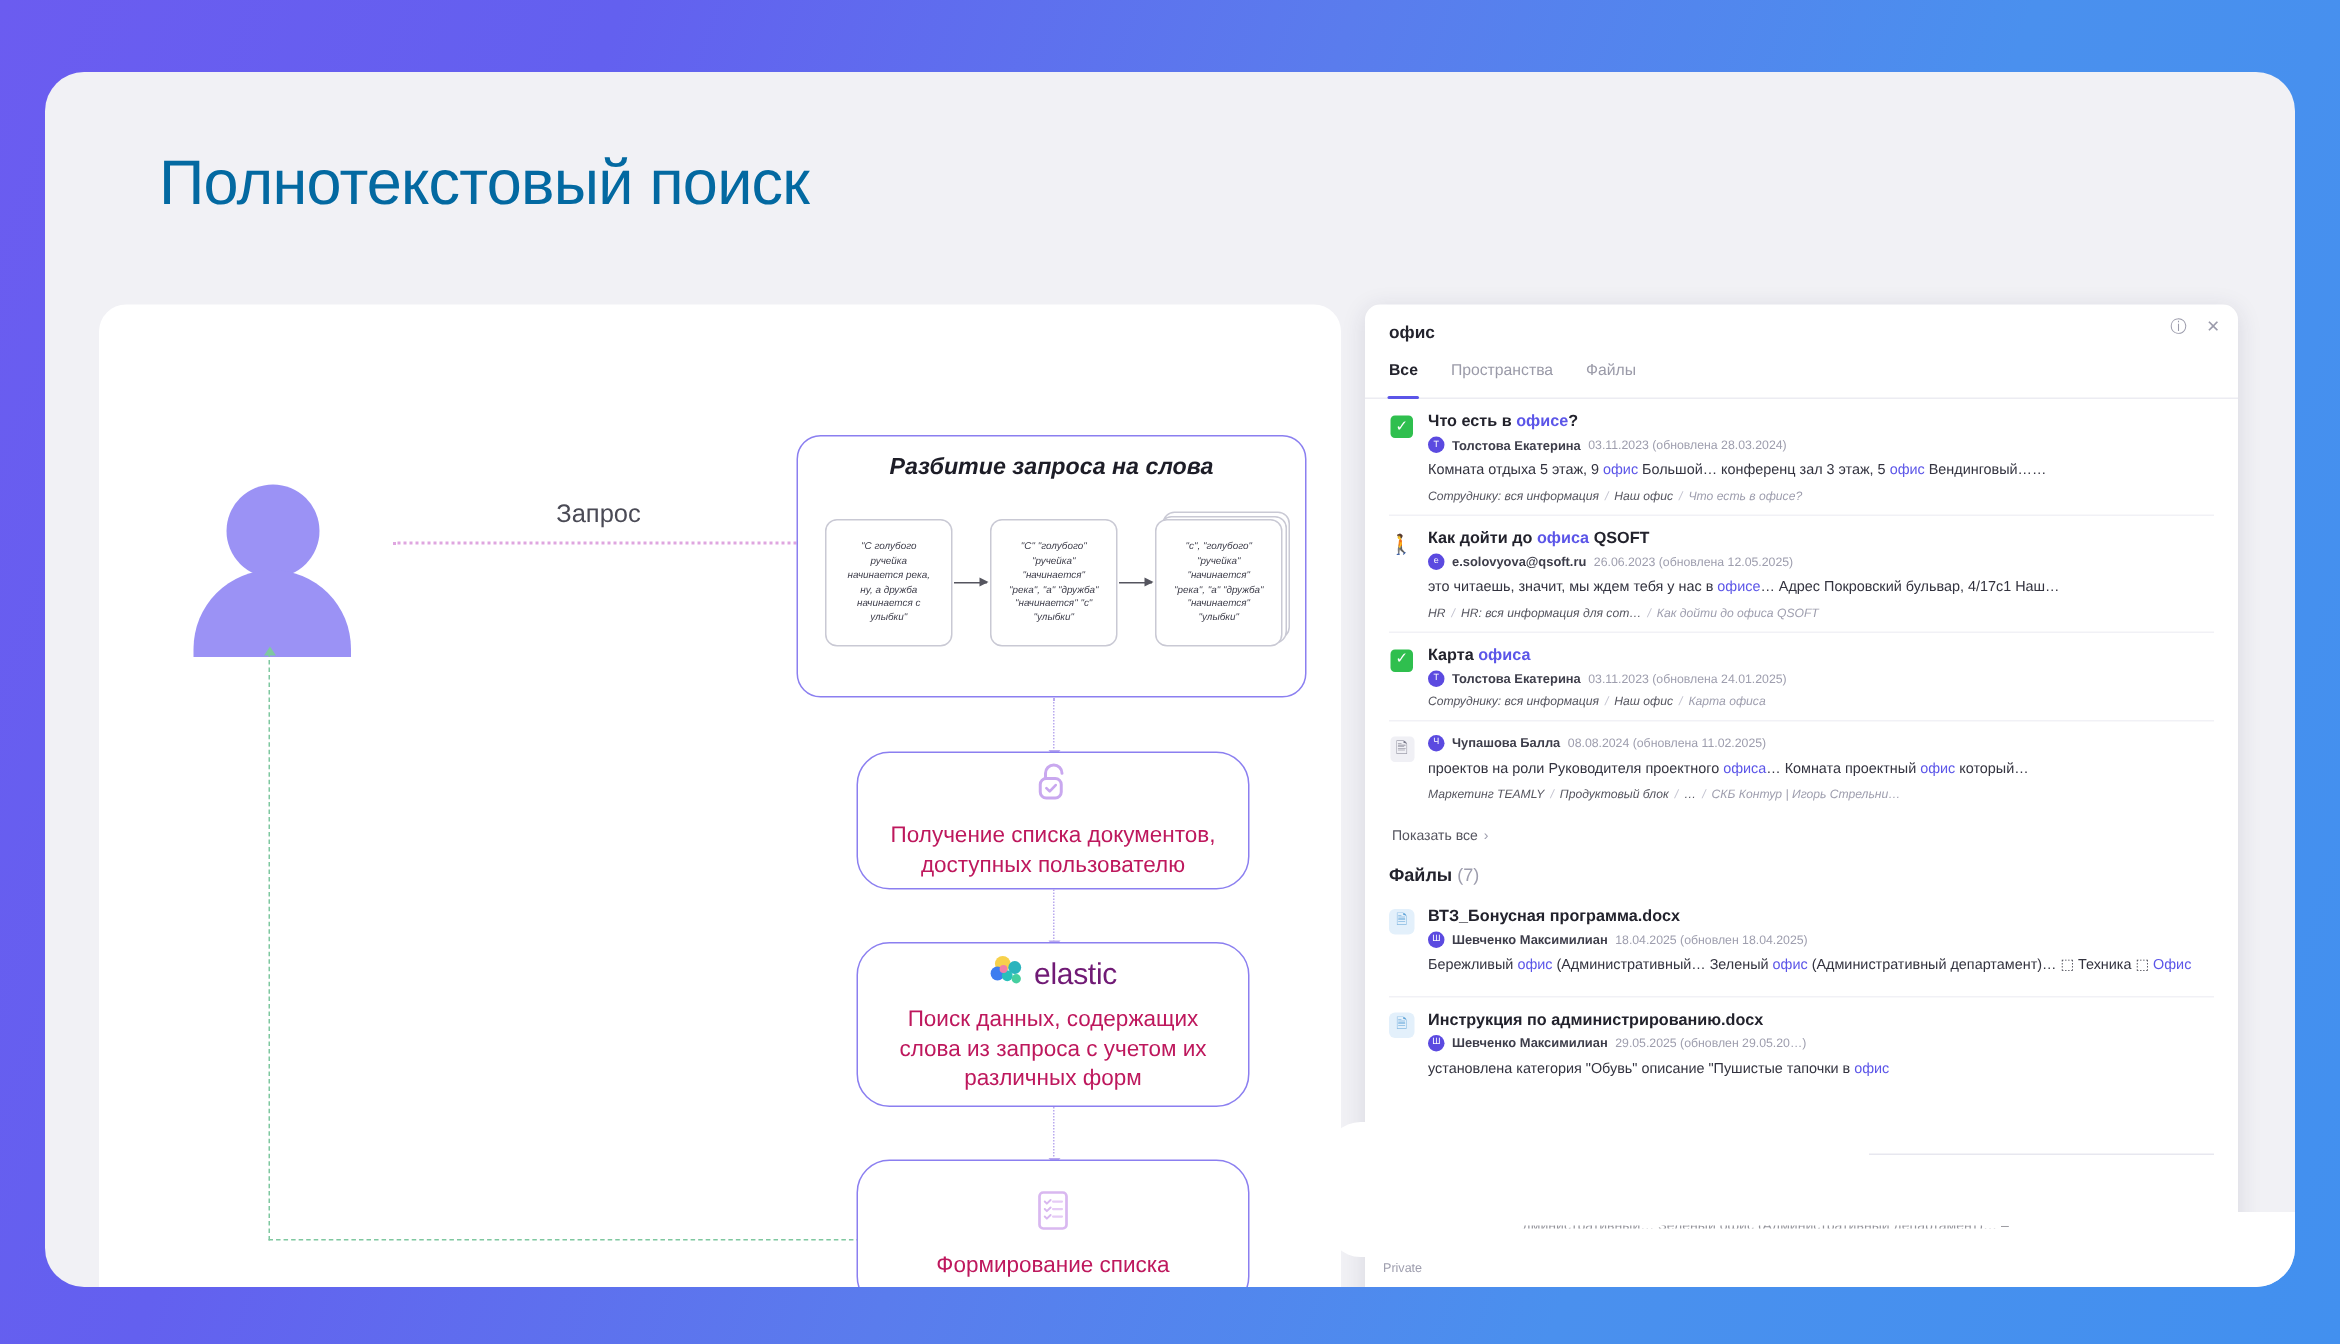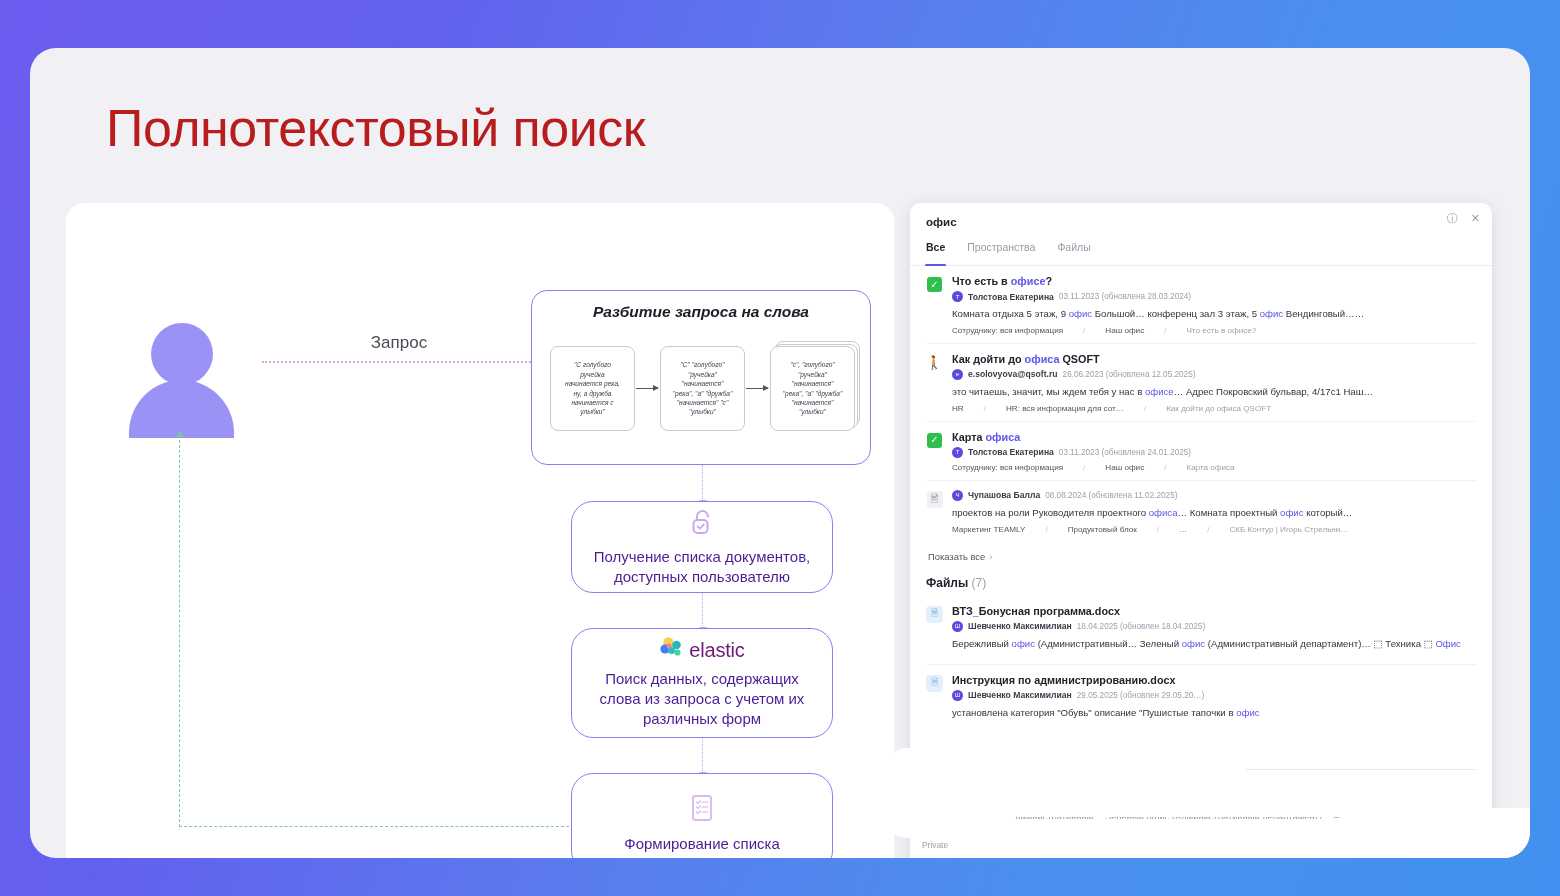--- a/index.html
+++ b/index.html
@@ -19,24 +19,24 @@
     left: 30px; top: 48px;
     width: 1500px; height: 810px;
     background: #f1f1f5;
     border-radius: 26px;
     overflow: hidden;
   }
 
   #page-title {
     position: absolute;
     left: 76px; top: 50px;
-    font-size: 52px;
+    font-size: 42px;
     font-weight: 400;
     letter-spacing: -0.5px;
-    color: #b91c1c;
+    color: #0369a1;
     white-space: nowrap;
   }
 
   
   #diagram-panel {
     position: absolute;
     left: 36px; top: 155px;
     width: 828px; height: 700px;
     background: #ffffff;
     border-radius: 18px;
@@ -198,21 +198,21 @@
     background: #fff;
     display: flex;
     flex-direction: column;
     align-items: center;
     justify-content: center;
     padding: 12px 16px;
   }
   .flow-node .label {
     font-size: 15px;
     line-height: 1.32;
-    color: #4c1d95;
+    color: #be185d;
     text-align: center;
   }
   #node-access { top: 298px; height: 92px; }
   #node-elastic { top: 425px; height: 110px; }
   #node-list { top: 570px; height: 100px; }
 
   .node-icon { margin-bottom: 7px; display: block; }
 
   
   #elastic-logo-row {
@@ -382,22 +382,23 @@
     color: #33333f;
     line-height: 1.45;
     margin-bottom: 5px;
   }
 
   .result-breadcrumb {
     font-size: 8.1px;
     color: #9e9eae;
     display: flex;
     flex-wrap: wrap;
-    gap: 20px;
-    align-items: center;
+    gap: 4px;
+    align-items: center;
+    font-style: italic;
   }
   .bc-strong { color: #55555f; }
   .bc-sep { color: #c3c3d0; }
 
   #show-all-row {
     padding: 9px 0 12px 2px;
     font-size: 9.4px;
     color: #55555f;
     cursor: pointer;
   }

